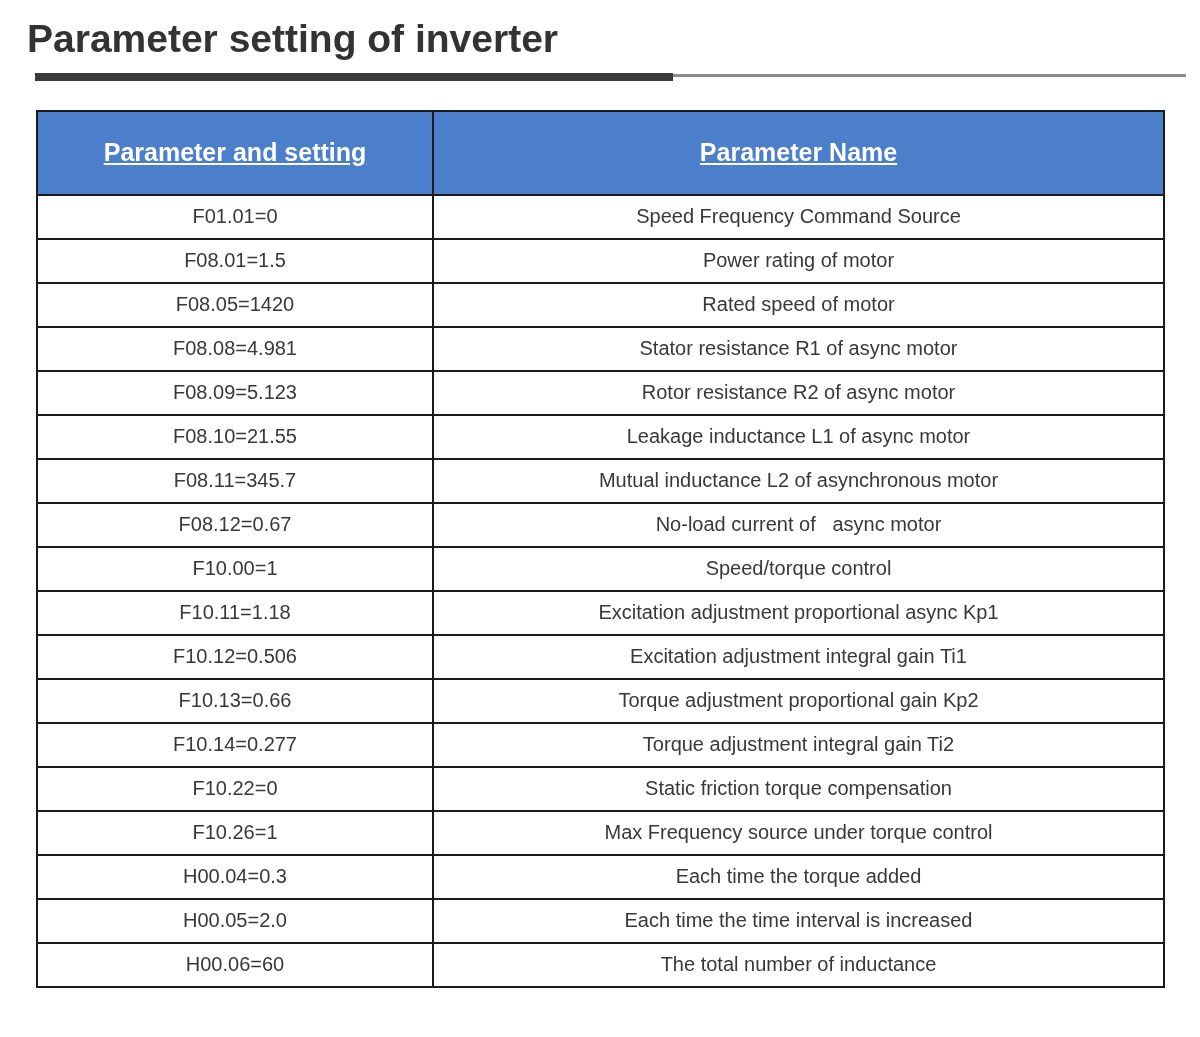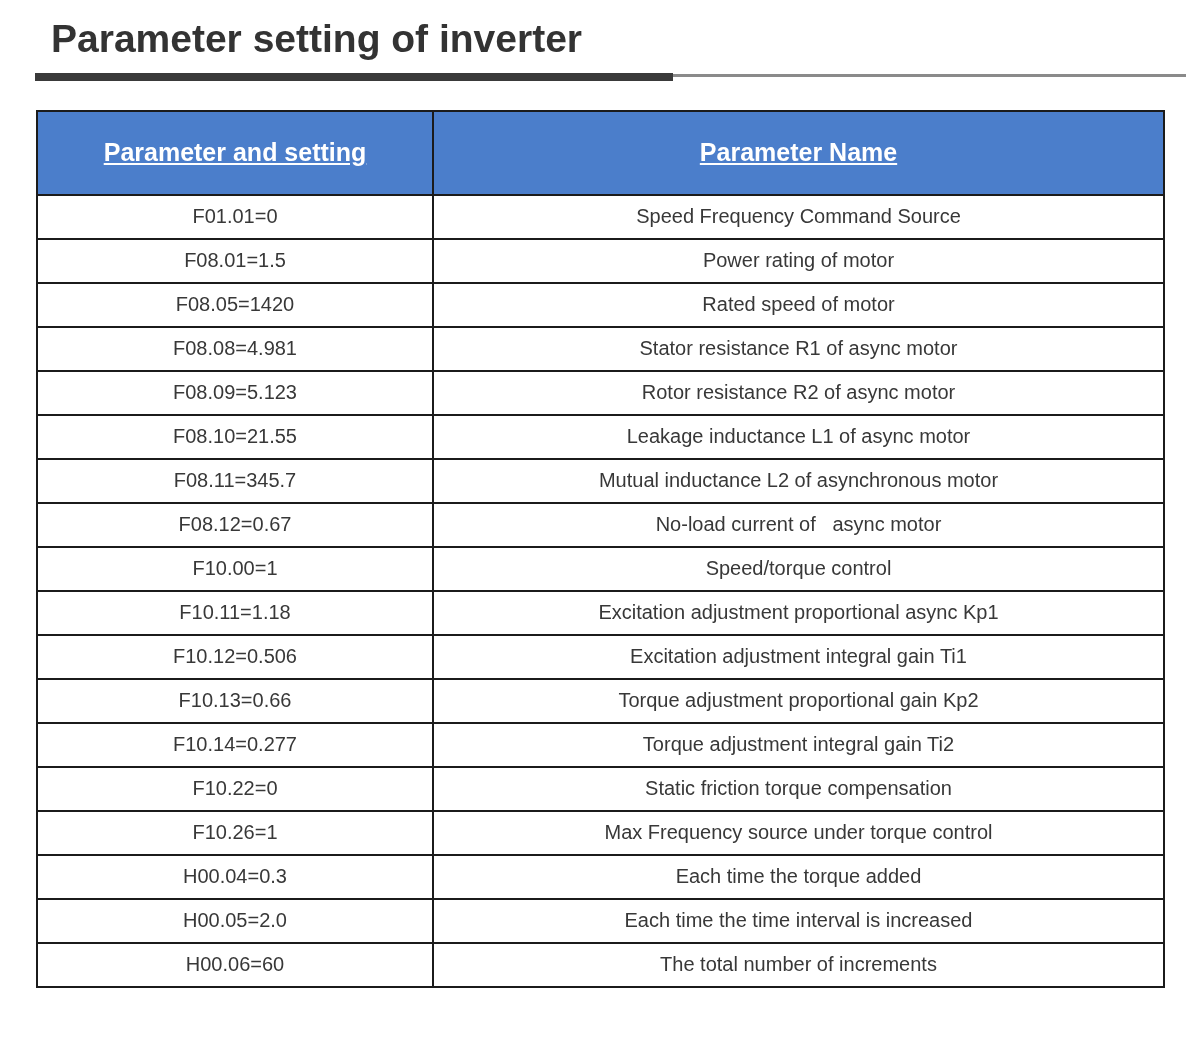--- a/index.html
+++ b/index.html
@@ -16,21 +16,21 @@
   html, body {
     width: 1200px;
     background: var(--page-bg);
     font-family: "Liberation Sans", sans-serif;
   }
   body {
     height: 1037px;
     overflow: hidden;
   }
   .page-title {
-    margin: 16px 0 0 51px;
+    margin: 16px 0 0 27px;
     font-size: 39px;
     font-weight: 700;
     color: var(--title-text);
     letter-spacing: 0px;
     line-height: 1.2;
   }
   .title-rule {
     display: flex;
     align-items: flex-start;
     margin: 10px 0 0 35px;
@@ -177,16 +177,16 @@
     <td>Each time the torque added</td>
   </tr>
 
   <tr>
     <td>H00.05=2.0</td>
     <td>Each time the time interval is increased</td>
   </tr>
 
   <tr>
     <td>H00.06=60</td>
-    <td>The total number of increments</td>
+    <td>The total number of inductance</td>
   </tr>
 </tbody>
 </table>
 
 </body></html>

